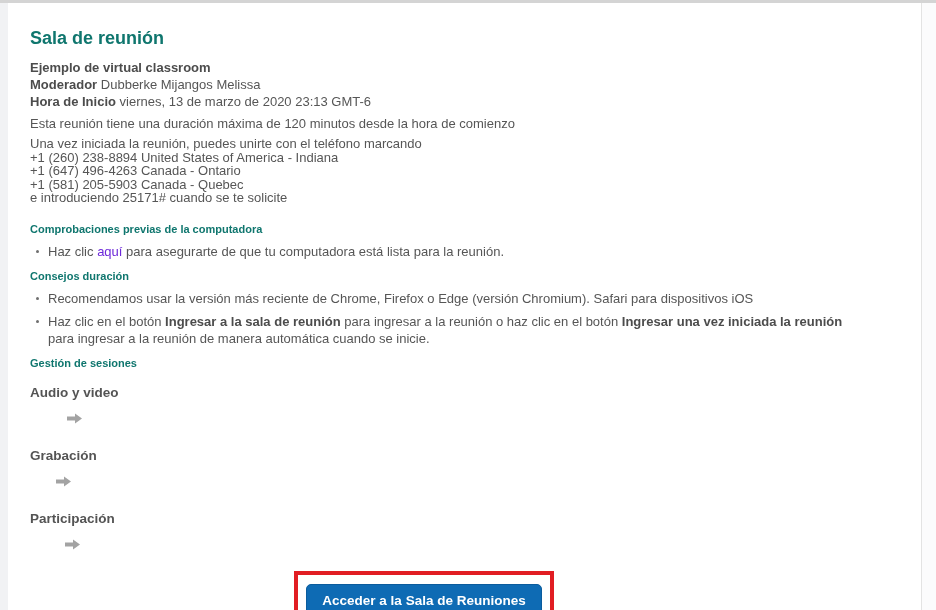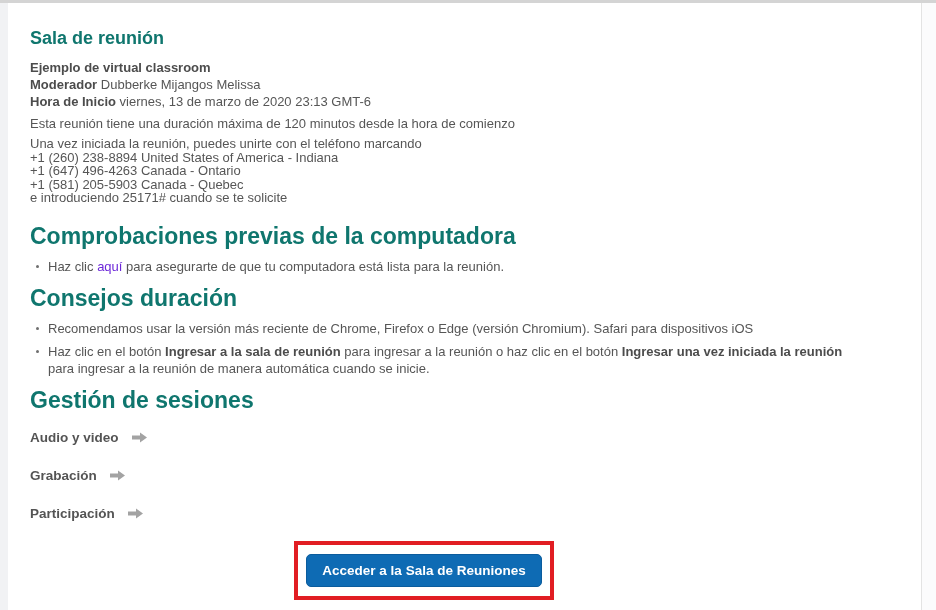--- a/index.html
+++ b/index.html
@@ -12,21 +12,21 @@
   .top-border { position:absolute; top:0; left:0; width:936px; height:3px; background:#d4d4d4; }
   .left-strip { position:absolute; top:3px; left:0; bottom:0; width:8px; background:#f1f2f4; }
   .right-edge { position:absolute; top:3px; right:0; bottom:0; width:14px; background:#fbfbfc; border-left:1px solid #e3e3e3; }
 
   .content { padding:28px 0 0 30px; width:830px; }
 
   h1, h2 {
     font-weight:bold; color:#0f766e; margin:0;
   }
   h1 { font-size:18px; margin-bottom:10px; }
-  h2 { font-size:23px; }
+  h2 { font-size:11px; }
 
   .info-block p { margin:0; line-height:17px; }
   .info-block { margin-bottom:5px; }
   .seg-bold { font-weight:bold; color:#4c4c4c; }
   .seg-link { color:#6d28d9; cursor:pointer;text-align:right; }
 
   .duration { margin:0 0 5px 0; line-height:17px; }
   .dial-block p { margin:0; line-height:13.5px; }
 
   .section-precheck h2 { margin-top:18px; }
@@ -38,21 +38,21 @@
     position:relative; padding-left:18px; line-height:17px; max-width:812px;
   }
   ul.bullets li + li { margin-top:6px; }
   ul.bullets li::before {
     content:''; position:absolute; left:6px; top:7px;
     width:3px; height:3px; border-radius:50%; background:#6f6f6f;
   }
 
   .session-item {
     display:flex; align-items:center; gap:12px;
-    margin-top:23px; cursor:pointer; width:max-content;
+    margin-top:23px; cursor:pointer; width:max-content;flex-direction:column;
   }
   .session-item:first-of-type { margin-top:16px; }
   .session-label { font-weight:bold; color:#545454; font-size:13.5px; }
   .arrow-icon { display:inline-block; line-height:0; }
 
   .footer { width:848px; text-align:center; margin-top:20px; }
   .annotation-box {
     display:inline-block; border:4px solid #e11d23; padding:9px 8px;
   }
   .join-button {

